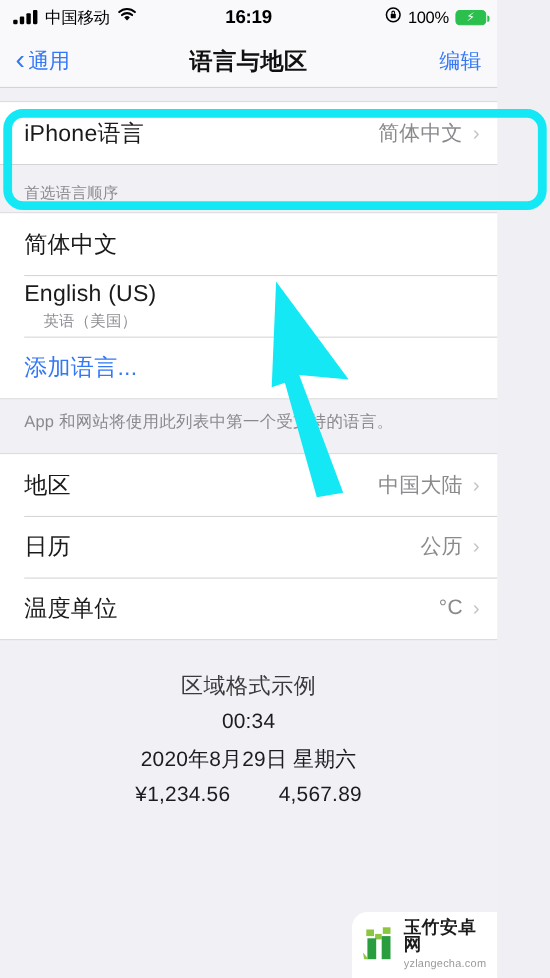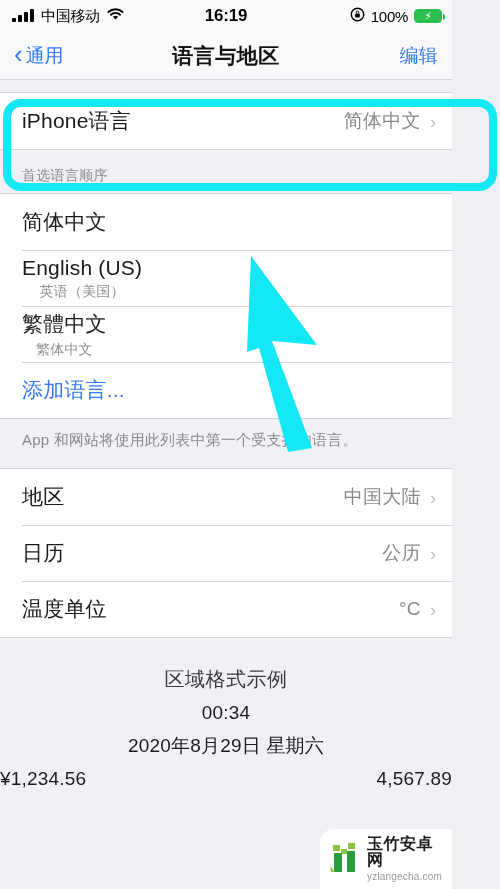--- a/index.html
+++ b/index.html
@@ -95,21 +95,21 @@
   }
   .section-footer {
     font-size: 15px; color: #8a8a8e; letter-spacing: 0.2px;
     padding: 11px 22px 18px 22px; line-height: 1.35;
   }
 
   
   .sample { text-align: center; padding-top: 28px; }
   .sample-title { font-size: 20px; color: #3a3a3c; letter-spacing: 0.5px; }
   .sample-line { font-size: 19px; color: #1c1c1e; margin-top: 9px; letter-spacing: 0.2px; }
-  .sample-money { display: flex; justify-content: space-between; gap: 44px; }
+  .sample-money { display: flex; justify-content: center; gap: 44px; }
 
   
   .hl-box {
     position: absolute; left: 3px; top: 99px; width: 494px; height: 92px;
     border: 8px solid #14e8f4; border-radius: 18px;
     pointer-events: none;
   }
   .cursor { position: absolute; left: 0; top: 0; pointer-events: none; }
 
   
@@ -187,26 +187,20 @@
   <div class="group">
     <div class="row">
       <div class="row-main">
         <span class="row-title">简体中文</span>
       </div>
     </div>
     <div class="row">
       <div class="row-main">
         <span class="row-title">English (US)</span>
         <span class="row-sub">英语（美国）</span>
-      </div>
-    </div>
-    <div class="row">
-      <div class="row-main">
-        <span class="row-title">繁體中文</span>
-        <span class="row-sub">繁体中文</span>
       </div>
     </div>
     <div class="row row-link">
       <div class="row-main">
         <span class="row-title">添加语言...</span>
       </div>
     </div>
   </div>
   <div class="section-footer">App 和网站将使用此列表中第一个受支持的语言。</div>
 

